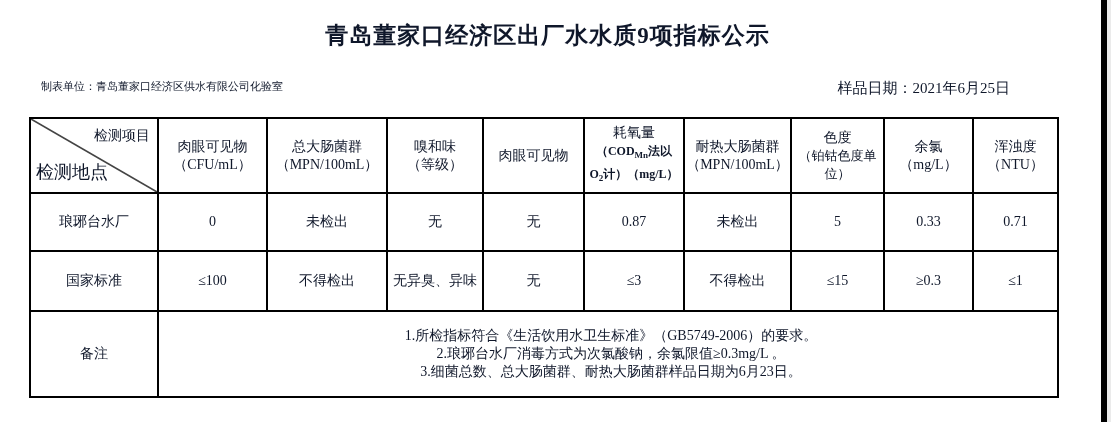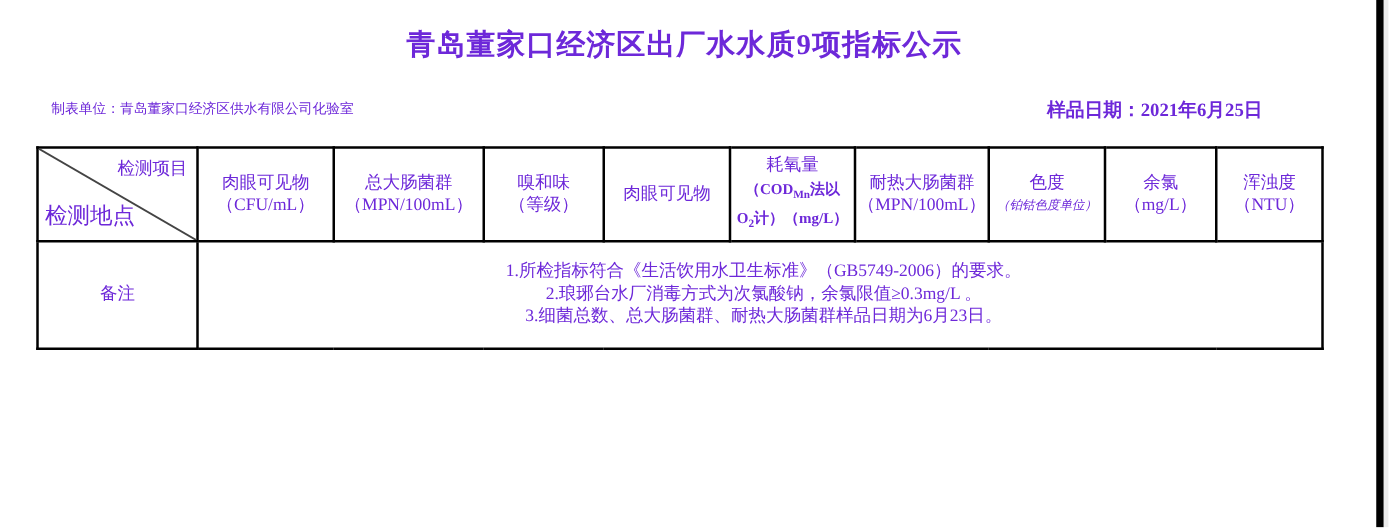--- a/index.html
+++ b/index.html
@@ -2,36 +2,35 @@
 <html><head>
 <meta charset="utf-8">
 <style>
   html,body{margin:0;padding:0;background:#fff;}
   .screen{
     position:relative;
     width:1111px;height:422px;
     background:#ffffff;
     overflow:hidden;
     font-family:"Liberation Serif", serif;
-    color:#6d28d9;
+    color:#0f172a;
   }
   .page-title{
     position:absolute;top:20px;left:0;width:1095px;
     text-align:center;
     font-size:23px;font-weight:bold;
     letter-spacing:1px;
   }
   .meta-left{
     position:absolute;top:79px;left:41px;
     font-size:11px;
   }
   .meta-right{
     position:absolute;top:79px;right:101px;
     font-size:15px;
-    font-weight:bold;
   }
   table.quality{
     position:absolute;left:29px;top:117px;
     width:1028px;
     border-collapse:collapse;table-layout:fixed;
     font-size:14px;
   }
   table.quality td{
     border:2px solid #000;
     text-align:center;vertical-align:middle;
@@ -41,21 +40,21 @@
   }
   .hdr-row td{height:73px;}
   .data-row-1 td{height:56px;}
   .data-row-2 td{height:58px;}
   .remark-row td{height:84px;}
   .corner-cell{position:relative;}
   .corner-cell svg{position:absolute;left:0;top:0;width:100%;height:100%;display:block;}
   .corner-project{position:absolute;top:8px;right:7px;font-size:14px;}
   .corner-location{position:absolute;bottom:11px;left:5px;font-size:18px;}
   .unit-small{font-size:12px;font-weight:bold;}
-  .unit-tiny{font-size:10px;font-style:italic;}
+  .unit-tiny{font-size:13px;}
   sub{font-size:9px;}
   .remark-cell{
     text-align:right;
     padding-left:6px !important;
     font-size:14px;
     line-height:19px;
   }
   .edge-band{
     position:absolute;top:0;left:1101px;width:6px;height:422px;
     background:#000;
@@ -129,21 +128,45 @@
       <td>
         <div>余氯</div>
         <div>（mg/L）</div>
       </td>
       <td>
         <div>浑浊度</div>
         <div>（NTU）</div>
       </td>
     </tr>
 
+    <tr class="data-row-1">
+      <td>琅琊台水厂</td>
+      <td>0</td>
+      <td>未检出</td>
+      <td>无</td>
+      <td>无</td>
+      <td>0.87</td>
+      <td>未检出</td>
+      <td>5</td>
+      <td>0.33</td>
+      <td>0.71</td>
+    </tr>
 
+    <tr class="data-row-2">
+      <td>国家标准</td>
+      <td>≤100</td>
+      <td>不得检出</td>
+      <td>无异臭、异味</td>
+      <td>无</td>
+      <td>≤3</td>
+      <td>不得检出</td>
+      <td>≤15</td>
+      <td>≥0.3</td>
+      <td>≤1</td>
+    </tr>
 
     <tr class="remark-row">
       <td>备注</td>
       <td colspan="9" class="remark-cell">
         <div>1.所检指标符合《生活饮用水卫生标准》（GB5749-2006）的要求。</div>
         <div>2.琅琊台水厂消毒方式为次氯酸钠，余氯限值≥0.3mg/L 。</div>
         <div>3.细菌总数、总大肠菌群、耐热大肠菌群样品日期为6月23日。</div>
       </td>
     </tr>
   </tbody>

